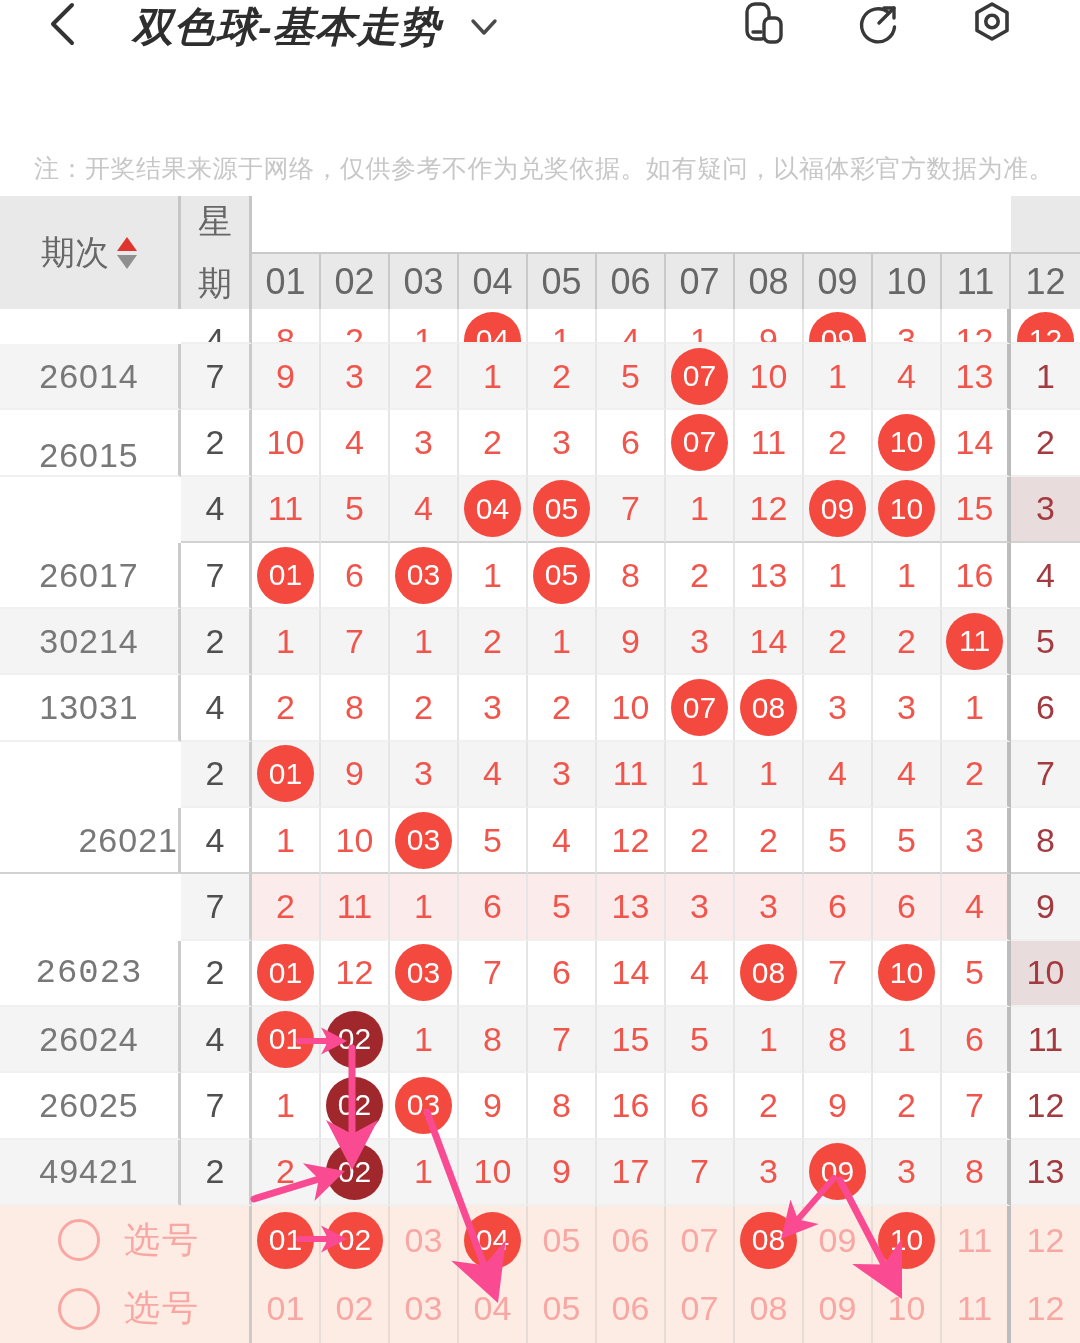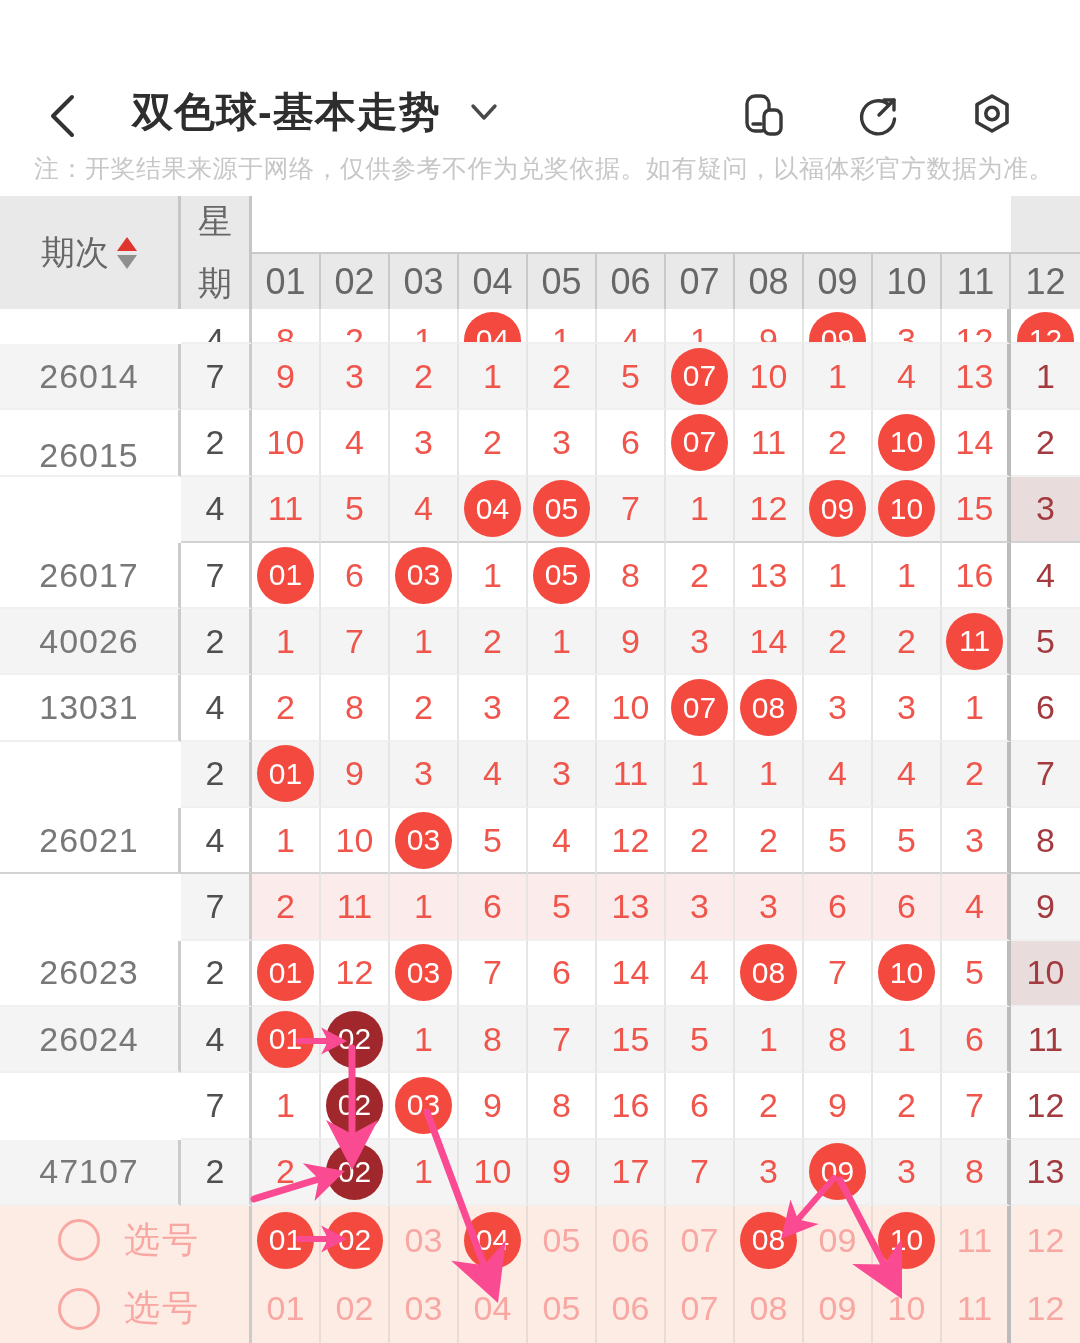--- a/index.html
+++ b/index.html
@@ -2,21 +2,21 @@
 <html style="--accent-red: #e0342f; --ball-red: #f4493f; --ball-dark: #a0272c; --num-red: #f0554c; --zone2-num: #a23a3f; --arrow-pink: #fa4b92; --pink-text: #f8a7a3; --pink-panel: #fdece4; --pink-row: #fcebeb; --header-bg: #e9e9e9; --row-shade: #f4f4f4; --cell-highlight: #e9dcdc;"><head>
 <meta charset="utf-8">
 <style>
   html,body{margin:0;padding:0;}
   body{
     width:1080px;height:1343px;position:relative;overflow:hidden;
     background:#fff;font-family:"Liberation Sans","DejaVu Sans",sans-serif;
     -webkit-font-smoothing:antialiased;
   }
   
-  .navbar{height:140px;display:flex;align-items:flex-end;padding:0 64px 0 42px;box-sizing:border-box;}
+  .navbar{height:140px;display:flex;align-items:flex-start;padding:0 64px 0 42px;box-sizing:border-box;font-style:italic;}
   .nav-back{background:none;border:none;padding:0;width:44px;height:48px;cursor:pointer;}
   .title-group{display:flex;align-items:center;margin-left:46px;}
   .page-title{font-size:41px;font-weight:700;color:#2e2e2e;letter-spacing:1px;}
   .title-caret{margin-left:26px;display:flex;align-items:center;cursor:pointer;}
   .nav-actions{margin-left:auto;display:flex;align-items:center;gap:66px;}
   .nav-actions button{background:none;border:none;padding:0;width:48px;height:48px;cursor:pointer;}
   .nav-actions svg,.nav-back svg,.title-caret svg{display:block;}
   
   .notice{height:56px;display:flex;align-items:center;padding-left:34px;margin:0;
     font-size:25px;color:#c7c7c7;letter-spacing:0.5px;}
@@ -393,21 +393,21 @@
       <div class="cell bcol" style="grid-area: 7 / 12;">
         <span class="num">1</span>
       </div>
       <div class="cell b11" style="grid-area: 7 / 13;">
         <span class="num">16</span>
       </div>
       <div class="cell bcol last" style="grid-area: 7 / 14;">
         <span class="z2num">4</span>
       </div>
       <div class="cell c-per shade" style="grid-area: 8 / 1;">
-        <span>40026</span>
+        <span>30214</span>
       </div>
       <div class="cell c-week shade" style="grid-area: 8 / 2;">
         <span>2</span>
       </div>
       <div class="cell bcol shade" style="grid-area: 8 / 3;">
         <span class="num">1</span>
       </div>
       <div class="cell bcol shade" style="grid-area: 8 / 4;">
         <span class="num">7</span>
       </div>
@@ -515,21 +515,21 @@
       </div>
       <div class="cell bcol shade" style="grid-area: 10 / 12;">
         <span class="num">4</span>
       </div>
       <div class="cell b11 shade" style="grid-area: 10 / 13;">
         <span class="num">2</span>
       </div>
       <div class="cell bcol last shade" style="grid-area: 10 / 14;">
         <span class="z2num">7</span>
       </div>
-      <div class="cell c-per groupend" style="grid-area: 11 / 1;">
+      <div class="cell c-per groupend" style="grid-area: 11 / 1; justify-content: flex-end;">
         <span>26021</span>
       </div>
       <div class="cell c-week groupend" style="grid-area: 11 / 2;">
         <span>4</span>
       </div>
       <div class="cell bcol groupend" style="grid-area: 11 / 3;">
         <span class="num">1</span>
       </div>
       <div class="cell bcol groupend" style="grid-area: 11 / 4;">
         <span class="num">10</span>
@@ -596,21 +596,21 @@
       </div>
       <div class="cell bcol pinkzone" style="grid-area: 12 / 12;">
         <span class="num">6</span>
       </div>
       <div class="cell b11 pinkzone" style="grid-area: 12 / 13;">
         <span class="num">4</span>
       </div>
       <div class="cell bcol last shade" style="grid-area: 12 / 14;">
         <span class="z2num">9</span>
       </div>
-      <div class="cell c-per" style="grid-area: 13 / 1;">
+      <div class="cell c-per" style="grid-area: 13 / 1; font-family: Liberation Mono, monospace;">
         <span>26023</span>
       </div>
       <div class="cell c-week" style="grid-area: 13 / 2;">
         <span>2</span>
       </div>
       <div class="cell bcol" style="grid-area: 13 / 3;">
         <div class="ball red">01</div>
       </div>
       <div class="cell bcol" style="grid-area: 13 / 4;">
         <span class="num">12</span>
@@ -680,20 +680,23 @@
       </div>
       <div class="cell bcol shade" style="grid-area: 14 / 12;">
         <span class="num">1</span>
       </div>
       <div class="cell b11 shade" style="grid-area: 14 / 13;">
         <span class="num">6</span>
       </div>
       <div class="cell bcol last shade" style="grid-area: 14 / 14;">
         <span class="z2num">11</span>
       </div>
+      <div class="cell c-per" style="grid-area: 15 / 1;">
+        <span>26025</span>
+      </div>
       <div class="cell c-week" style="grid-area: 15 / 2;">
         <span>7</span>
       </div>
       <div class="cell bcol" style="grid-area: 15 / 3;">
         <span class="num">1</span>
       </div>
       <div class="cell bcol" style="grid-area: 15 / 4;">
         <div class="ball dark">02</div>
       </div>
       <div class="cell bcol" style="grid-area: 15 / 5;">
@@ -720,21 +723,21 @@
       <div class="cell bcol" style="grid-area: 15 / 12;">
         <span class="num">2</span>
       </div>
       <div class="cell b11" style="grid-area: 15 / 13;">
         <span class="num">7</span>
       </div>
       <div class="cell bcol last" style="grid-area: 15 / 14;">
         <span class="z2num">12</span>
       </div>
       <div class="cell c-per shade" style="grid-area: 16 / 1;">
-        <span>47107</span>
+        <span>49421</span>
       </div>
       <div class="cell c-week shade" style="grid-area: 16 / 2;">
         <span>2</span>
       </div>
       <div class="cell bcol shade" style="grid-area: 16 / 3;">
         <span class="num">2</span>
       </div>
       <div class="cell bcol shade" style="grid-area: 16 / 4;">
         <div class="ball dark">02</div>
       </div>

